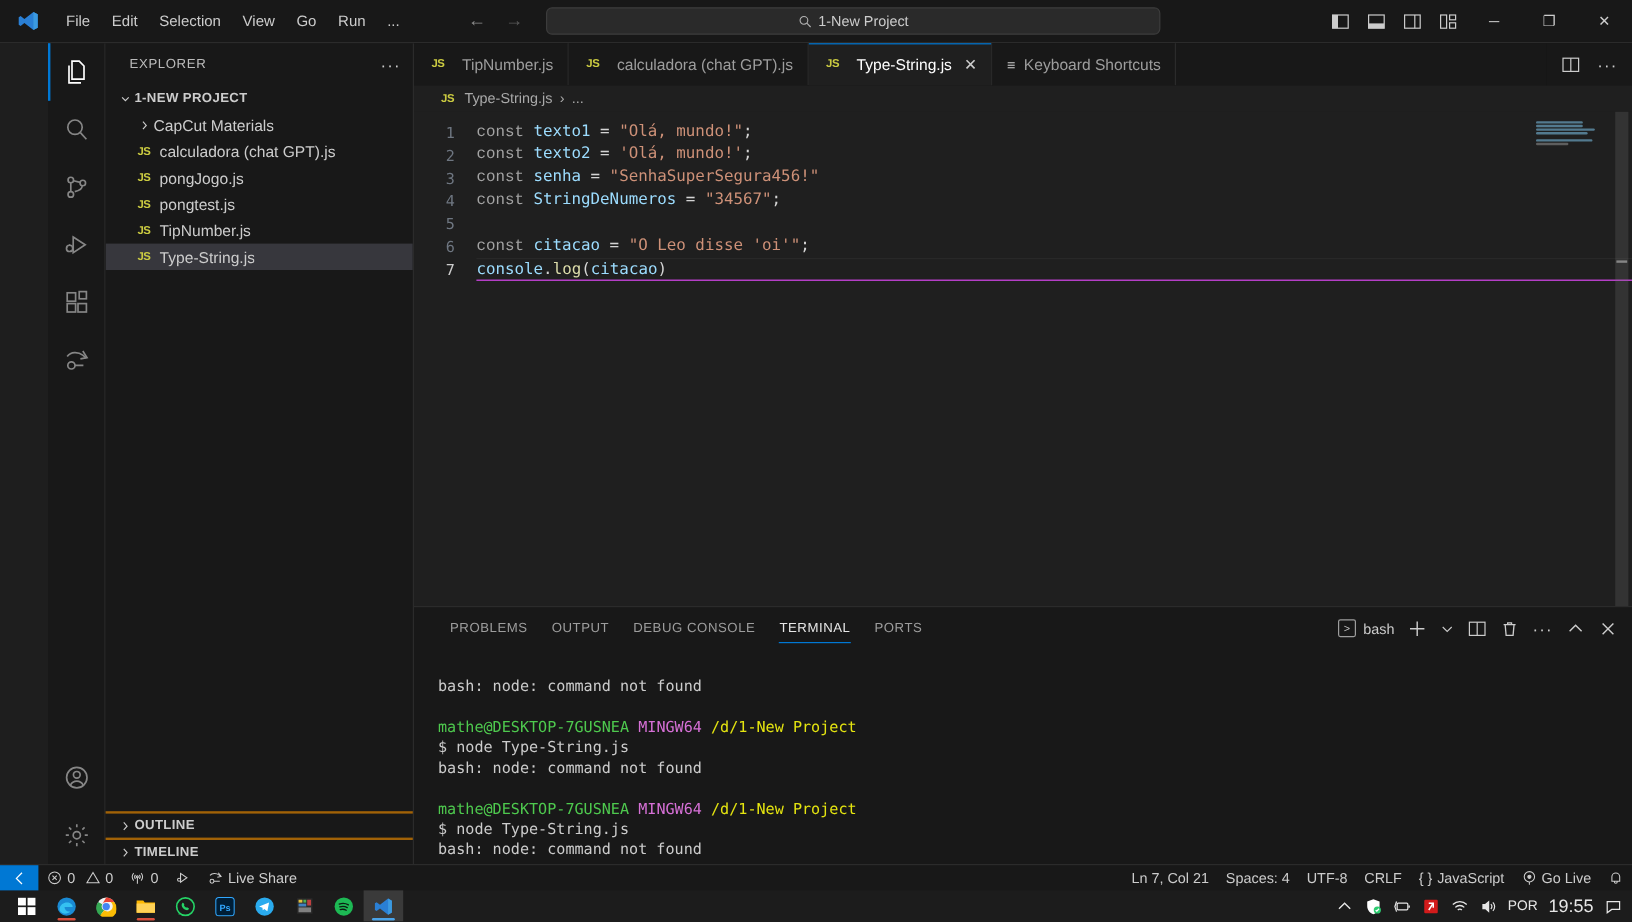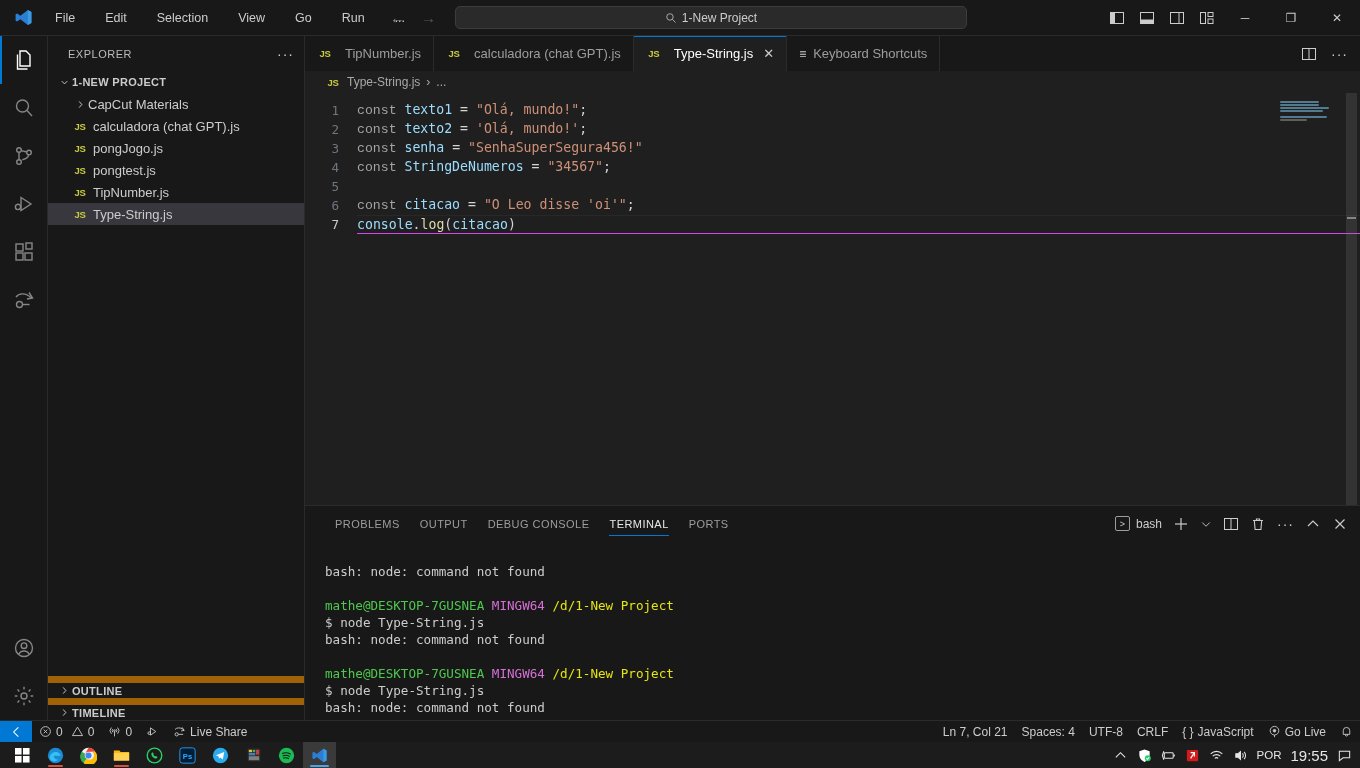--- a/index.html
+++ b/index.html
@@ -15,21 +15,21 @@
   
   .titlebar {
     height: 36px; flex: 0 0 36px;
     background: #181818;
     display: flex; align-items: center;
     position: relative;
     border-bottom: 1px solid #2b2b2b;
   }
   .vscode-logo { width: 46px; display:flex; align-items:center; justify-content:center; }
   .vscode-logo svg { width: 19px; height: 19px; }
-  .menubar { display: flex; align-items: center; gap: 12px; }
+  .menubar { display: flex; align-items: center; gap: 0px; }
   .menu-item {
     font-size: 12.5px; color: #cccccc;
     padding: 4px 9px; border-radius: 3px; cursor: default;
     white-space: nowrap;
   }
   .nav-arrows { position:absolute; left: 390px; display:flex; gap: 16px; align-items:center; }
   .nav-arrow { font-size: 15px; color: #8d8d8d; line-height:1; cursor:default; }
   .nav-arrow.dim { color: #5a5a5a; }
   .qsearch {
     position: absolute; left: 455px; width: 512px; height: 23px;
@@ -37,21 +37,21 @@
     display: flex; align-items: center; justify-content: center; gap: 5px;
     color: #cccccc; font-size: 12px;
   }
   .qsearch .mag { width: 12px; height: 12px; opacity: .85; }
   .layout-icons { position:absolute; right: 145px; display:flex; gap: 14px; align-items:center; }
   .layout-icons svg { width: 16px; height: 16px; }
   .wincontrols { position:absolute; right: 0; top:0; height:36px; display:flex; }
   .wc { width: 46px; height:36px; display:flex; align-items:center; justify-content:center; color:#cccccc; font-size: 12px;}
 
   
-  .mainrow { flex: 1 1 auto; display: flex; min-height: 0; }
+  .mainrow { flex: 1 1 auto; display: flex; min-height: 0; margin-left: 40px; }
 
   
   .activitybar {
     width: 48px; flex: 0 0 48px; background: #181818;
     display: flex; flex-direction: column; align-items: center;
     border-right: 1px solid #2b2b2b;
   }
   .act-item {
     width: 48px; height: 48px; display: flex; align-items: center; justify-content: center;
     position: relative; cursor: pointer;
@@ -86,21 +86,21 @@
   .chev svg { width: 11px; height: 11px; }
   .jsbadge {
     flex: 0 0 16px; width: 16px; text-align: center; color: #cbcb41;
     font-size: 9.5px; font-weight: bold; font-family: "Liberation Sans", sans-serif;
     margin-right: 5px; letter-spacing: -0.3px;
   }
   .indent16 { width: 16px; flex: 0 0 16px; }
   .tlabel { overflow: hidden; text-overflow: ellipsis; }
   .sb-section {
     height: 22px; display:flex; align-items:center; font-size: 11px; font-weight: bold;
-    color: #cccccc; padding-left: 8px; border-top: 7px solid #a16207; cursor:pointer;
+    color: #cccccc; padding-left: 8px; border-top: 2px solid #a16207; cursor:pointer;
     letter-spacing: .3px;
   }
 
   
   .editorcol { flex: 1 1 auto; display: flex; flex-direction: column; min-width: 0; background:#1f1f1f; }
 
   .tabsbar {
     height: 35px; flex:0 0 35px; background: #181818; display: flex; align-items: stretch;
     position: relative;
   }

